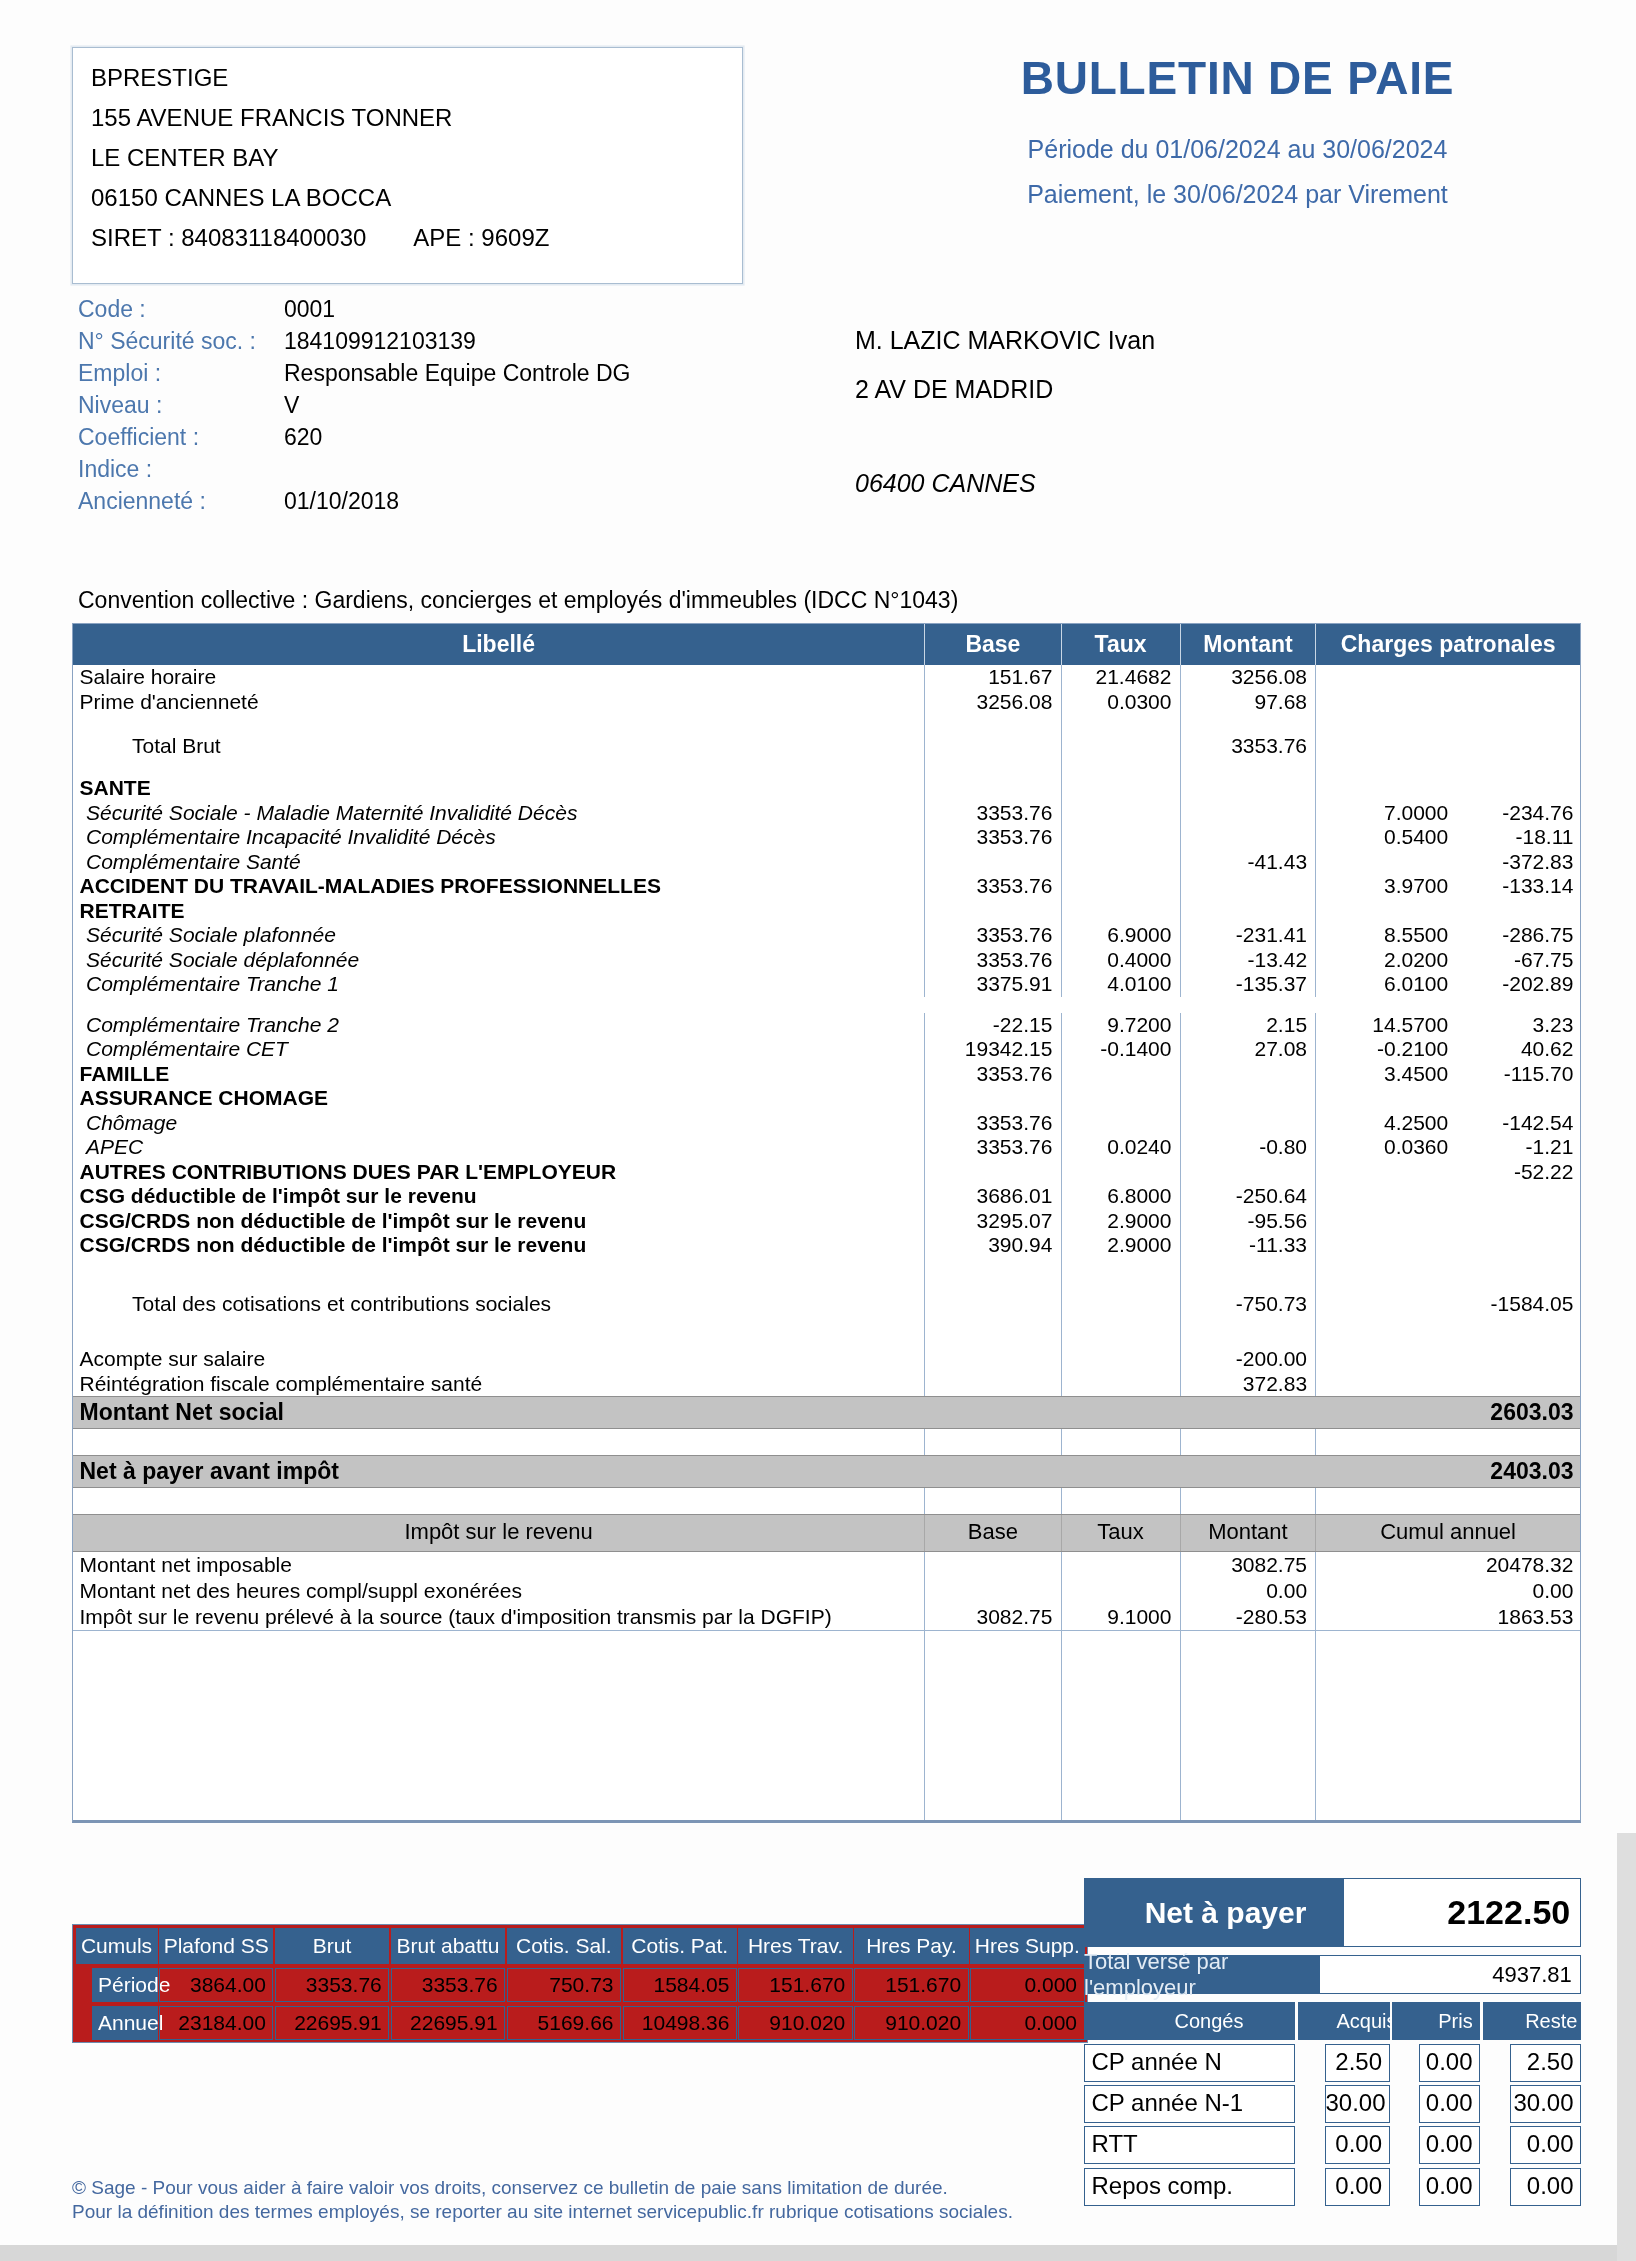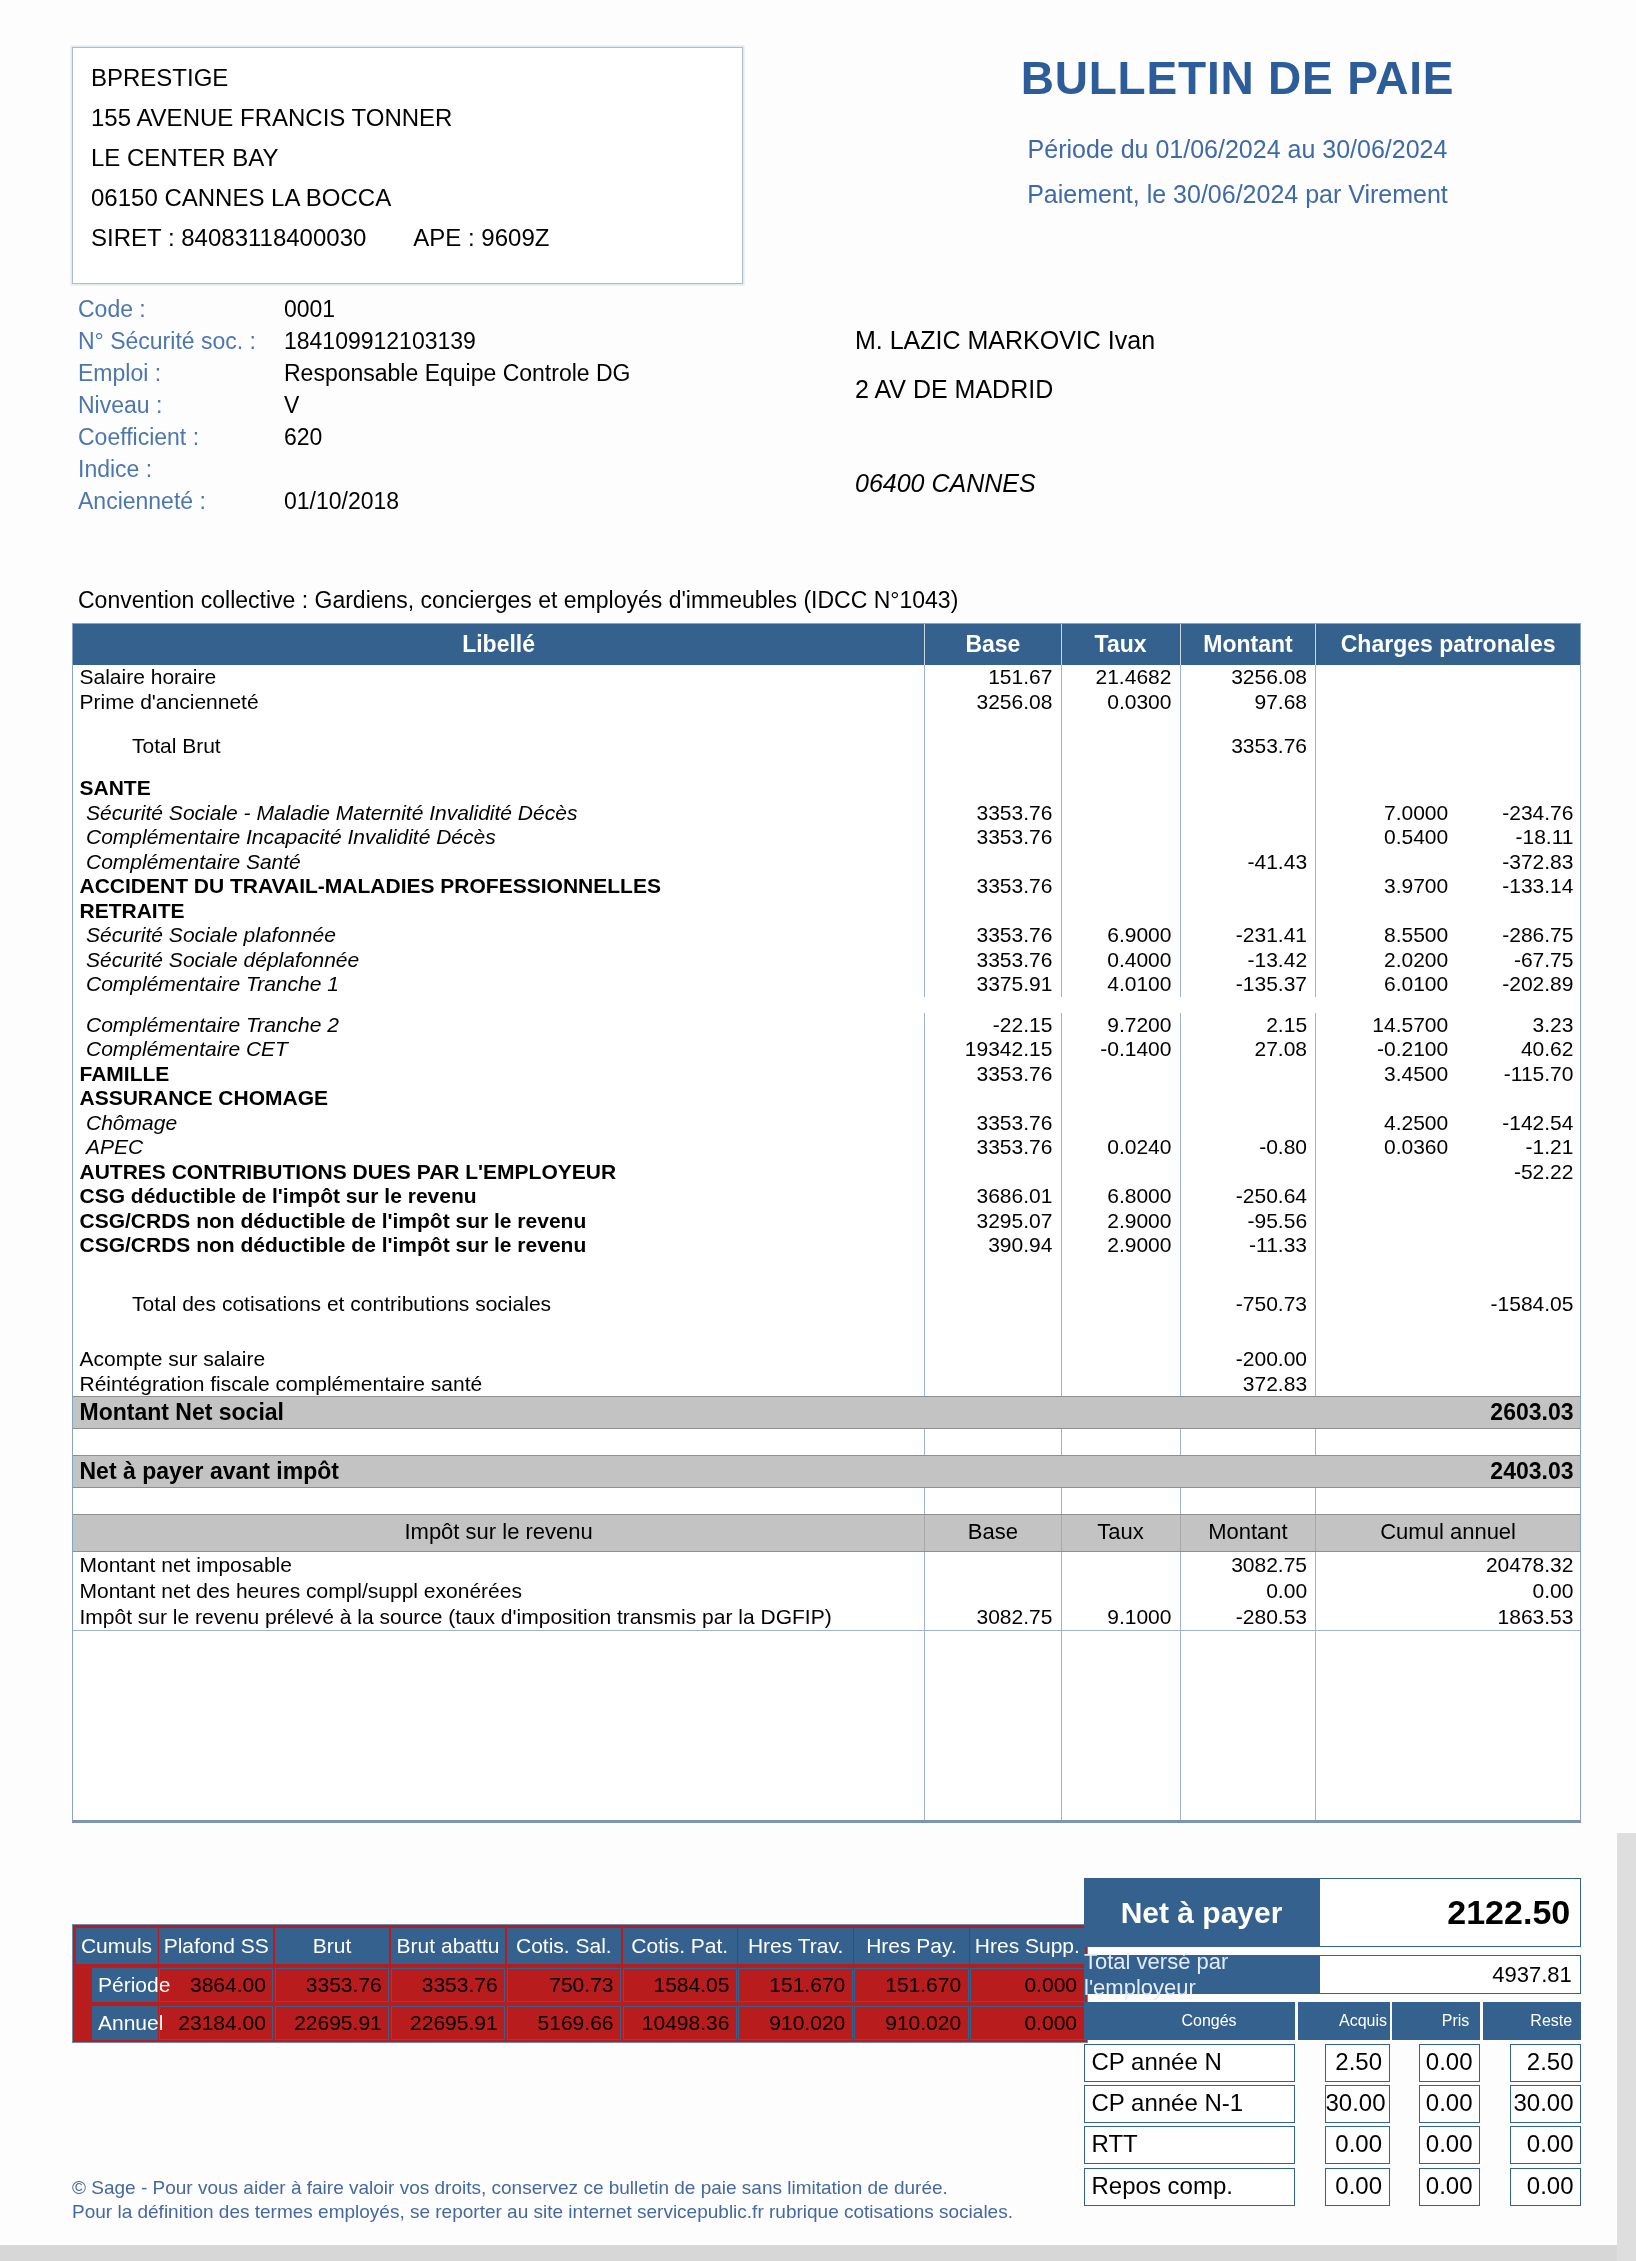--- a/index.html
+++ b/index.html
@@ -75,30 +75,30 @@
   .cumuls{position:absolute;left:72px;top:1924px;width:1016px;border:1.6px solid #6d8db0;background:#b91c1c;box-sizing:border-box;}
   .cumuls-grid{display:grid;grid-template-columns:82px repeat(8,1fr);gap:4.1px 1.6px;padding:2.5px;}
   .cumuls-grid .hcell{background:#35618e;color:#fff;text-align:center;font-size:21px;height:36px;line-height:36px;overflow:hidden;}
   .cumuls-grid .rlabel{background:#35618e;color:#fff;text-align:left;padding-left:6.5px;font-size:21px;height:34px;line-height:34px;box-sizing:border-box;margin-left:16px;}
   .cumuls-grid .vcell{border:1.6px solid #35618e;text-align:right;padding-right:6.5px;font-size:21px;height:34px;line-height:31px;box-sizing:border-box;}
 
   
   .net{position:absolute;left:1084px;top:1878px;width:497px;}
   .net-row1{display:flex;height:69px;margin-bottom:8.2px;}
   .net-label{width:235px;background:#35618e;color:#fff;font-weight:bold;font-size:30px;
-    display:flex;align-items:center;justify-content:center;}
+    display:flex;align-items:center;justify-content:center;padding-left:24px;}
   .net-value{flex:1;border:1.6px solid #35618e;background:#fff;display:flex;align-items:center;
     justify-content:flex-end;padding-right:9.8px;font-size:34px;font-weight:bold;box-sizing:border-box;}
   .net-row2{display:flex;height:39px;margin-bottom:8.2px;}
   .total-label{width:235px;background:#35618e;color:#e3ecf5;font-size:22px;display:flex;align-items:center;justify-content:center;}
   .total-value{flex:1;border:1.6px solid #35618e;background:#fff;display:flex;align-items:center;
     justify-content:flex-end;padding-right:8.2px;font-size:22px;box-sizing:border-box;}
 
   .conges{display:grid;grid-template-columns:211px 92px 88px 1fr;gap:3.3px 2.5px;}
-  .conges .hcell{background:#35618e;color:#fff;text-align:center;font-size:16px;height:38px;line-height:38px;padding-left:39px;}
+  .conges .hcell{background:#35618e;color:#fff;text-align:center;font-size:20px;height:38px;line-height:38px;padding-left:39px;}
   .conges .cell{border:1.6px solid #35618e;background:#fff;font-size:24px;height:38px;line-height:34px;box-sizing:border-box;overflow:hidden;}
   .conges .clabel{text-align:left;padding-left:6.5px;}
   .conges .cval{text-align:right;padding-right:6.5px;margin-left:27px;}
 
   .footer{position:absolute;left:72px;top:2176px;font-size:19px;color:#44689f;line-height:24px;}
 
   .strip-bottom{position:absolute;left:0;top:2245px;width:1636px;height:16.4px;background:#d7d7d7;}
   .strip-right{position:absolute;top:1833px;left:1617px;width:19.6px;height:429px;background:#dedede;}
 </style>
 </head>

